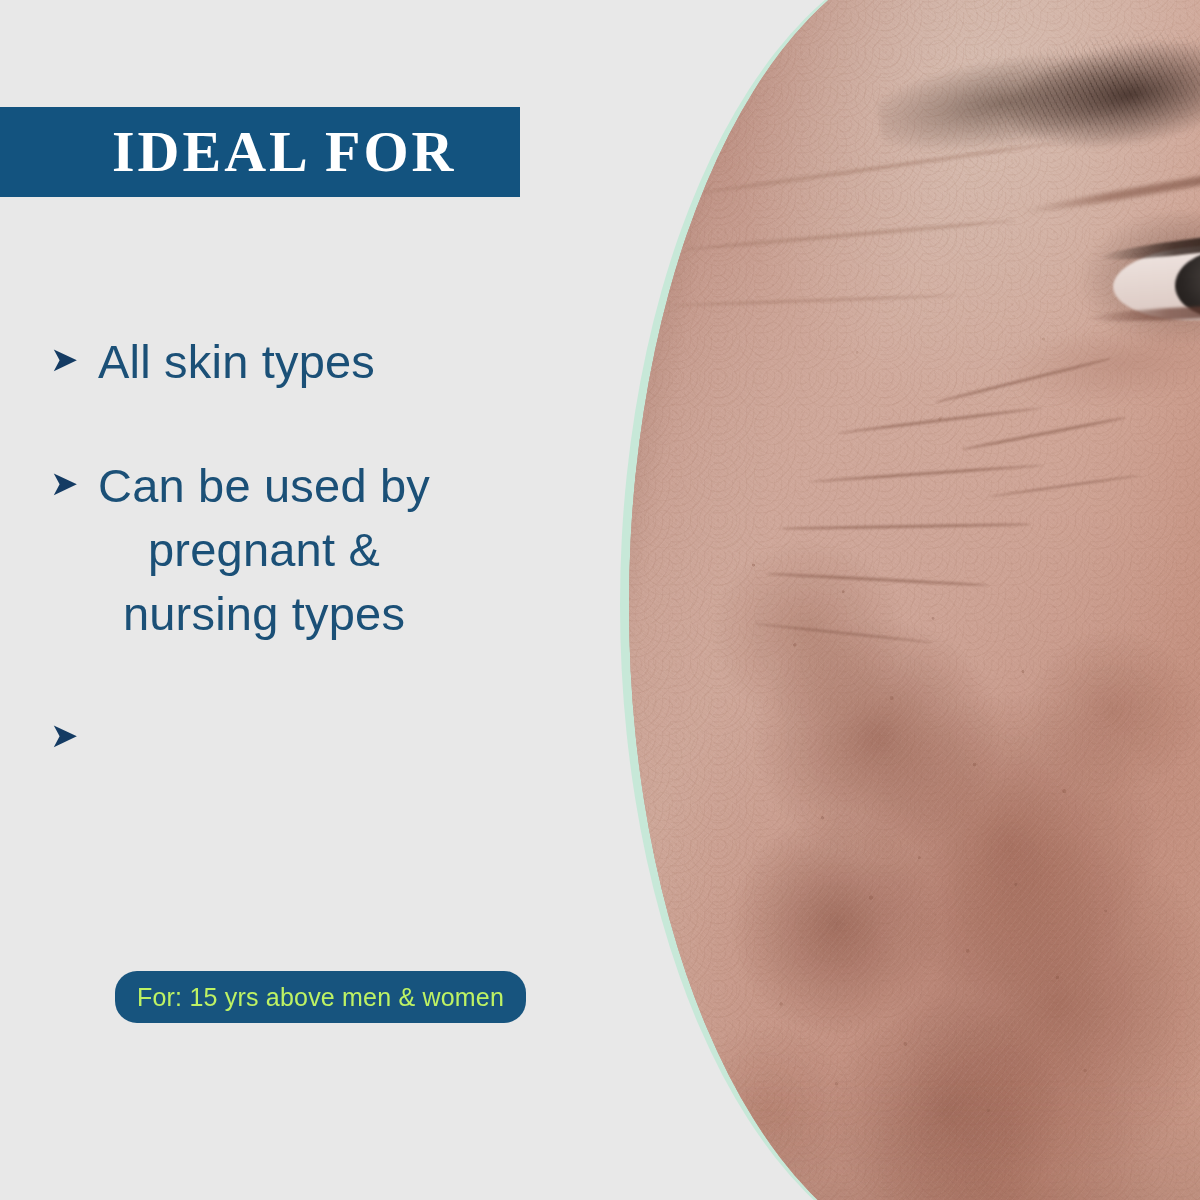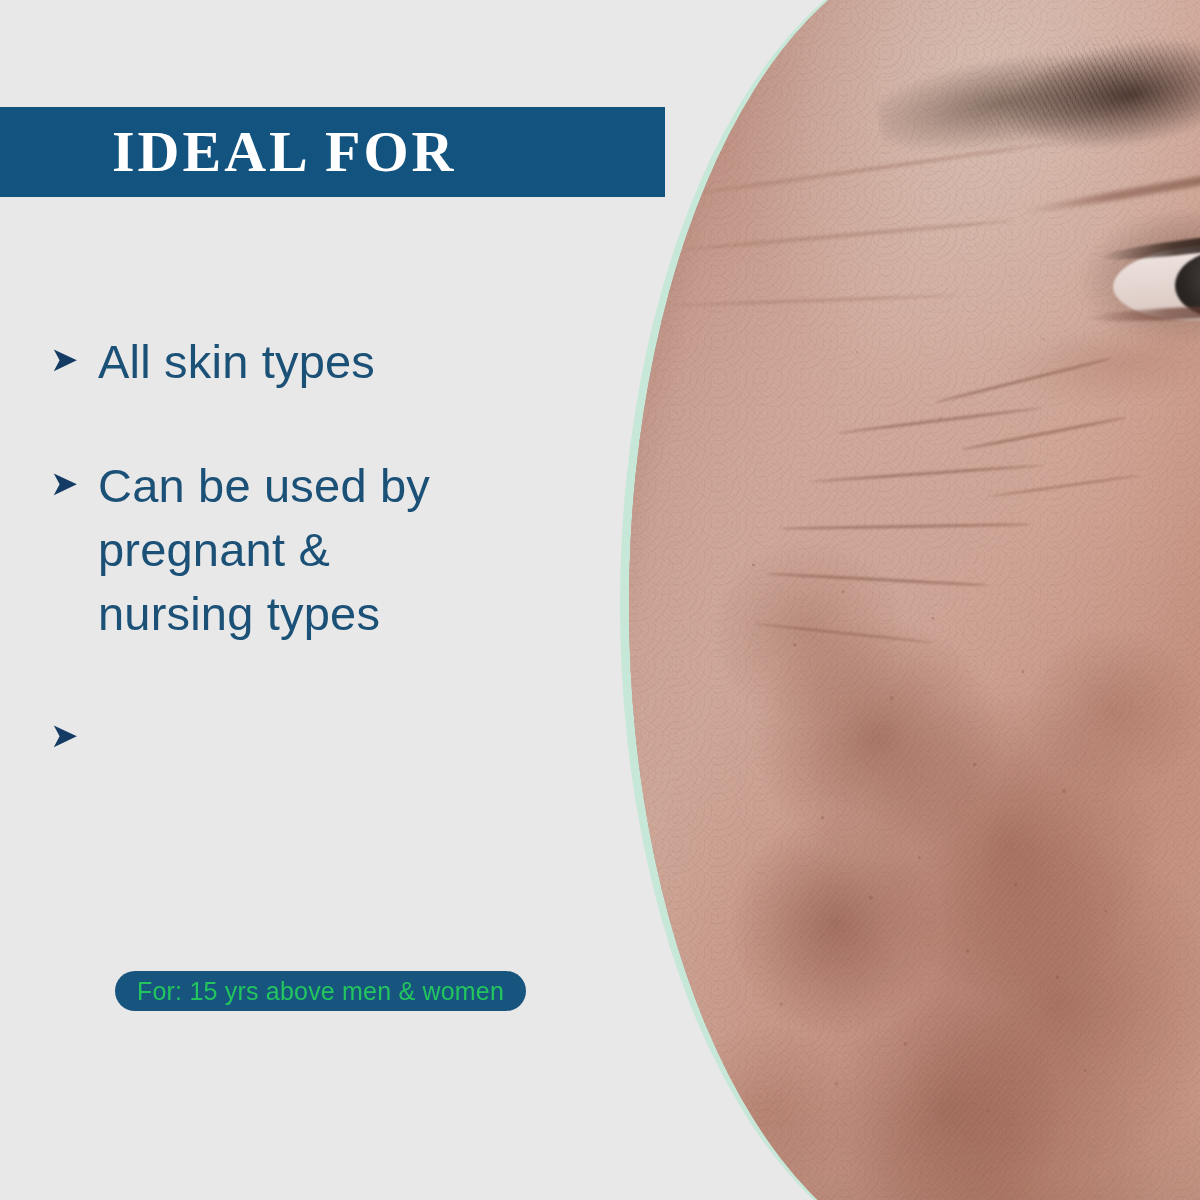--- a/index.html
+++ b/index.html
@@ -253,21 +253,21 @@
     inset: 0;
     background: linear-gradient(100deg, rgba(120,80,66,0.30) 0%, rgba(120,80,66,0) 14%);
     pointer-events: none;
   }
 
   
   .banner {
     position: absolute;
     left: 0;
     top: 107px;
-    width: 665px;
+    width: 520px;
     height: 90px;
     background: #13537f;
     display: flex;
     align-items: center;
     box-sizing: border-box;
   }
   .banner-title {
     font-family: "Liberation Serif", "DejaVu Serif", serif;
     font-weight: 700;
     font-size: 58px;
@@ -296,32 +296,33 @@
     color: #143b63;
     font-size: 34px;
     line-height: 1;
   }
   .bullet-text {
     color: #1b5077;
     font-size: 47px;
     line-height: 1.36;
     font-weight: 400;
     letter-spacing: 0.2px;
+    text-align: center;
   }
   .bullet-line { display: block; white-space: nowrap; }
 
   .pill {
     position: absolute;
     left: 115px;
     top: 971px;
-    height: 40px;
+    height: 52px;
     padding: 0 22px;
     border-radius: 22px;
     background: #17547e;
-    color: #22c55e;
+    color: #bef264;
     font-size: 25px;
     font-weight: 400;
     display: flex;
     align-items: center;
     letter-spacing: 0.2px;
     box-sizing: border-box;
   }
 </style>
 </head>
 <body>

